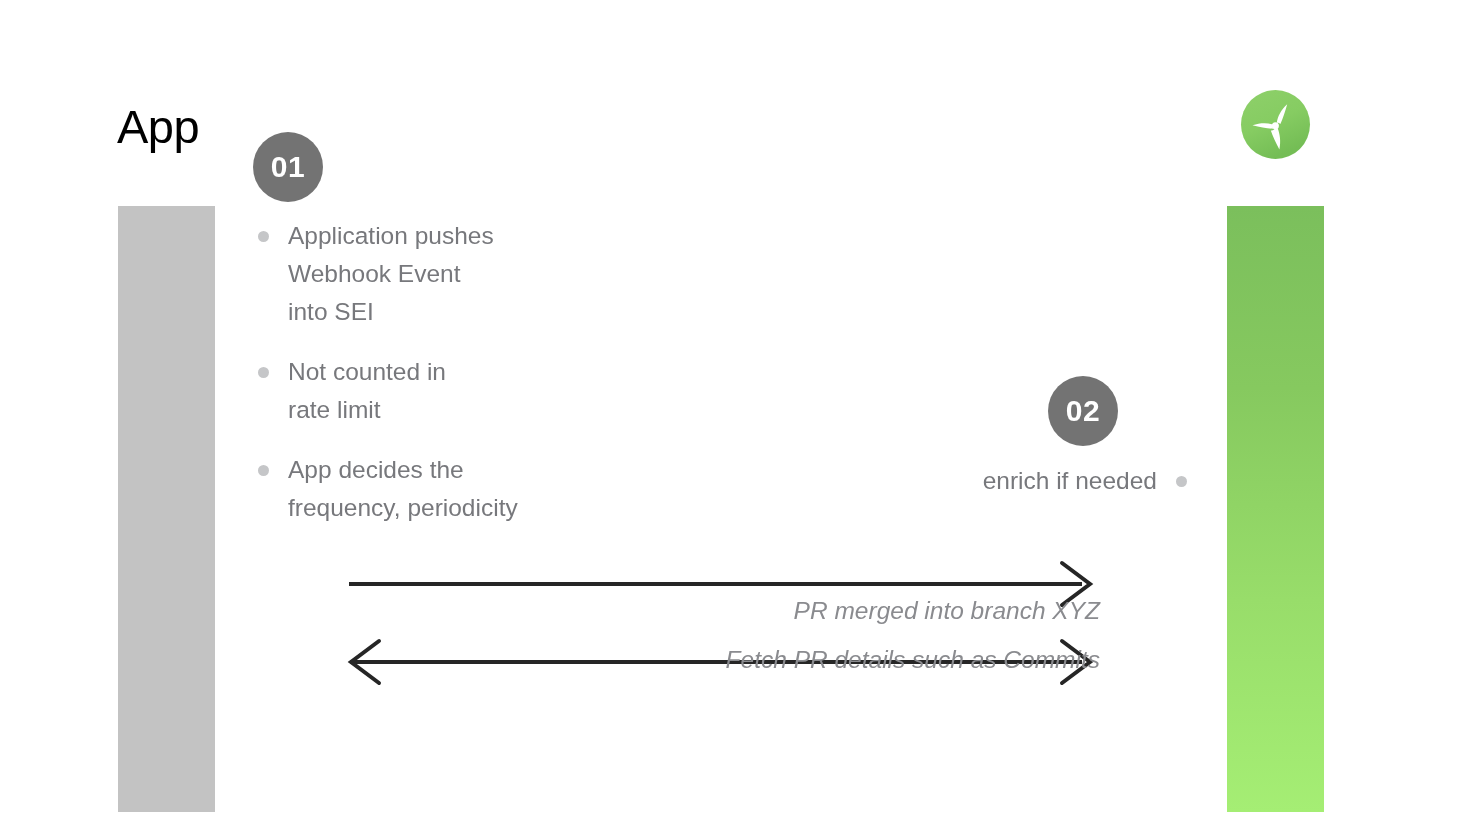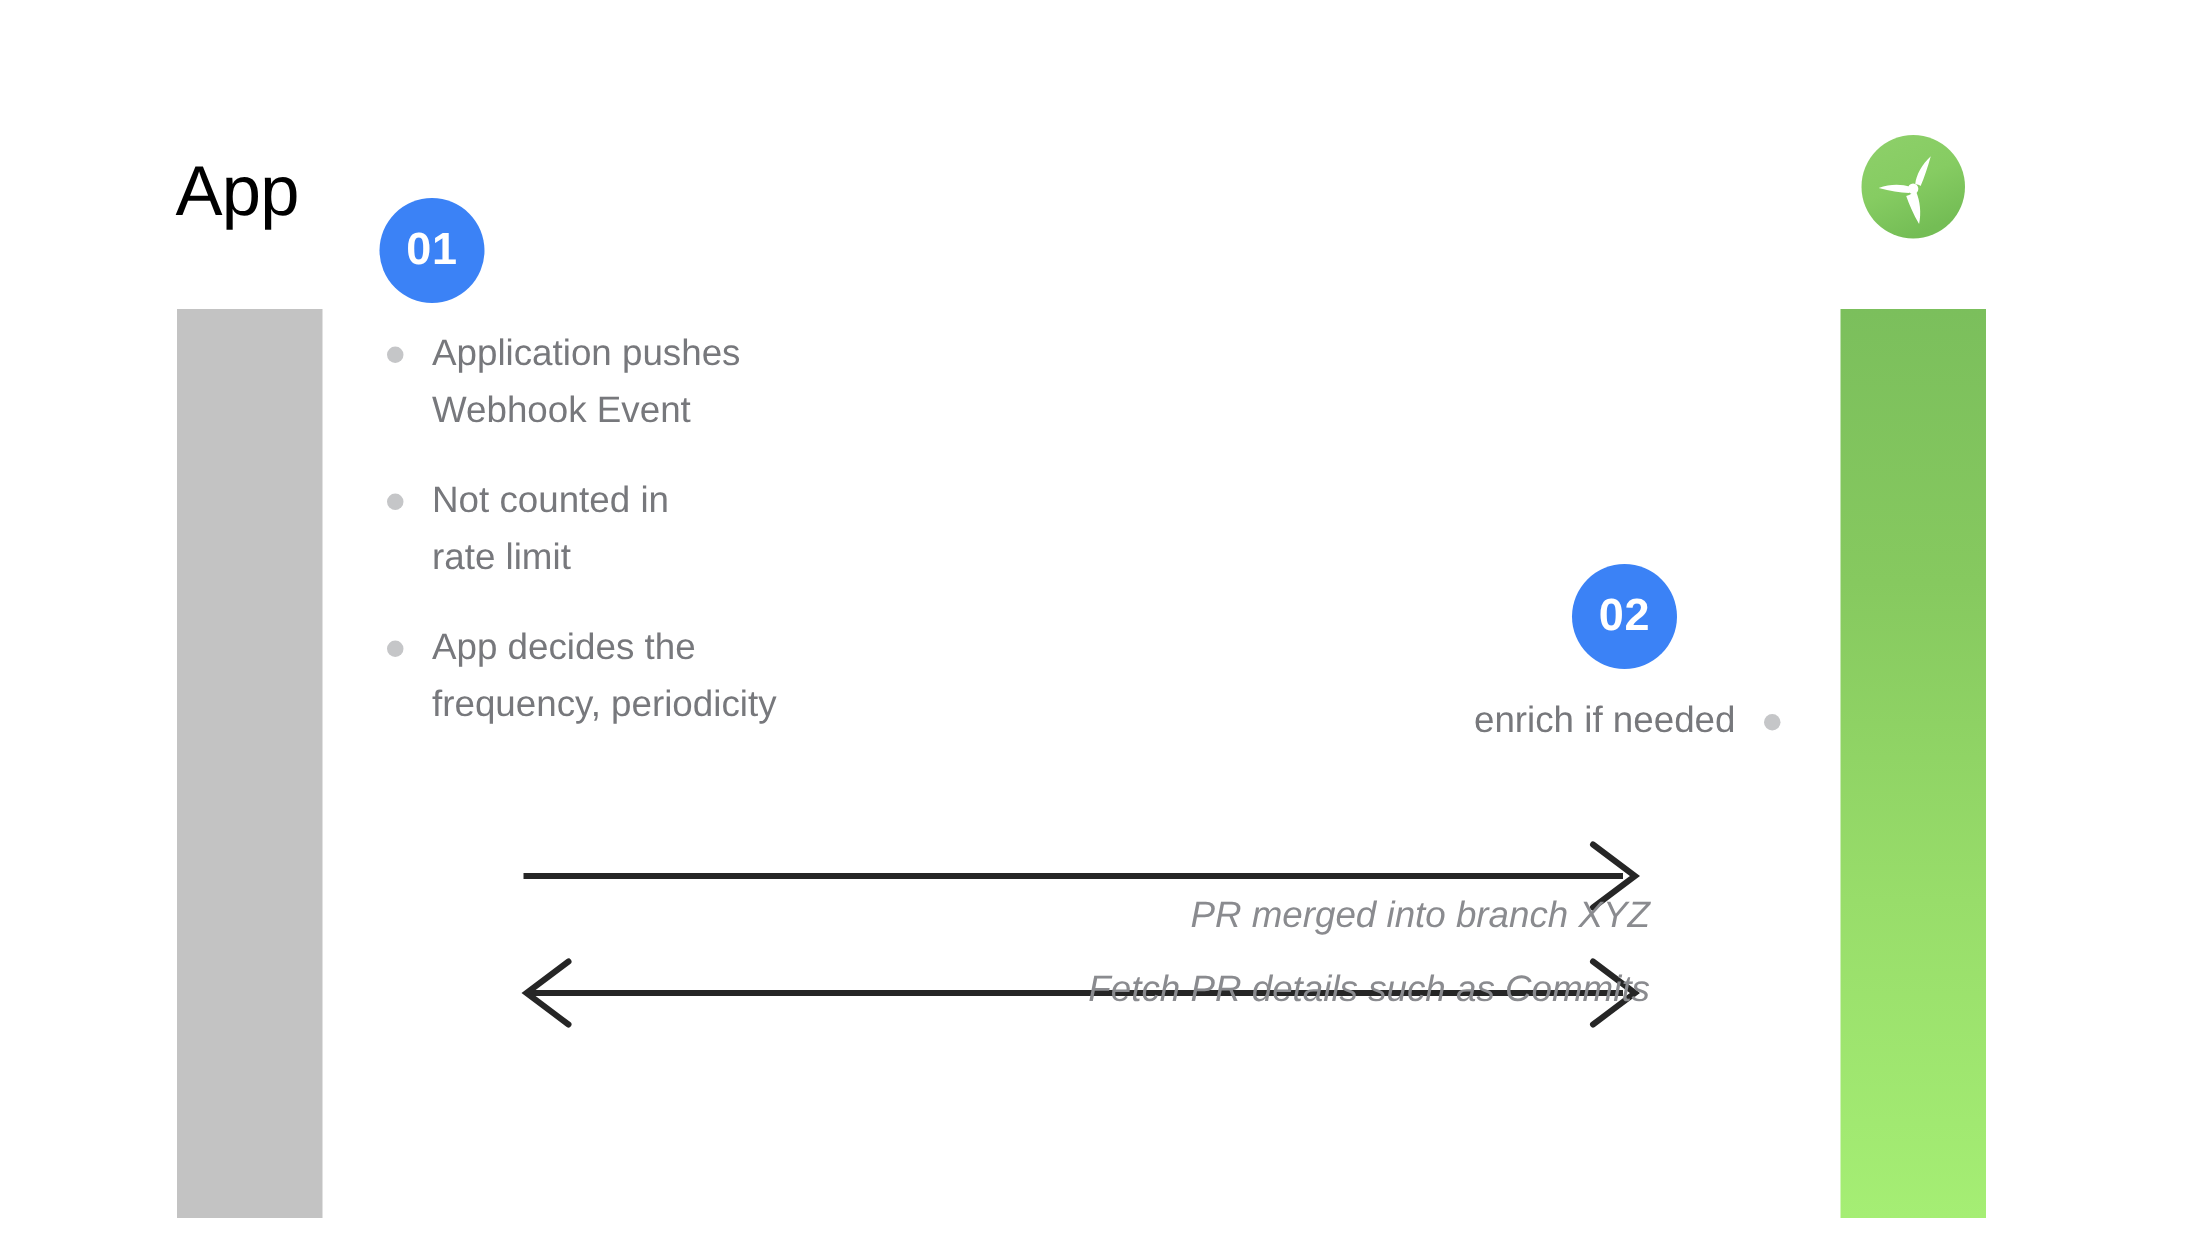--- a/index.html
+++ b/index.html
@@ -59,21 +59,21 @@
     height: 71px;
   }
   .logo svg { display: block; width: 71px; height: 71px; }
 
   
   .step-badge {
     position: absolute;
     width: 70px;
     height: 70px;
     border-radius: 50%;
-    background: #3b82f6;
+    background: #737373;
     color: #ffffff;
     font-size: 30px;
     font-weight: 700;
     display: flex;
     align-items: center;
     justify-content: center;
     letter-spacing: 0.5px;
   }
   .step-badge.one  { left: 253px; top: 132px; }
   .step-badge.two  { left: 1048px; top: 376px; }
@@ -172,20 +172,21 @@
 
   <div class="step-badge one">01</div>
 
   <div class="step-badge two">02</div>
 
   <div class="bullets-left">
     <div class="bullet">
       <span class="dot"></span>
       <span class="txt">Application pushes</span>
       <span class="txt">Webhook Event</span>
+      <span class="txt">into SEI</span>
     </div>
     <div class="bullet">
       <span class="dot"></span>
       <span class="txt">Not counted in</span>
       <span class="txt">rate limit</span>
     </div>
     <div class="bullet">
       <span class="dot"></span>
       <span class="txt">App decides the</span>
       <span class="txt">frequency, periodicity</span>

